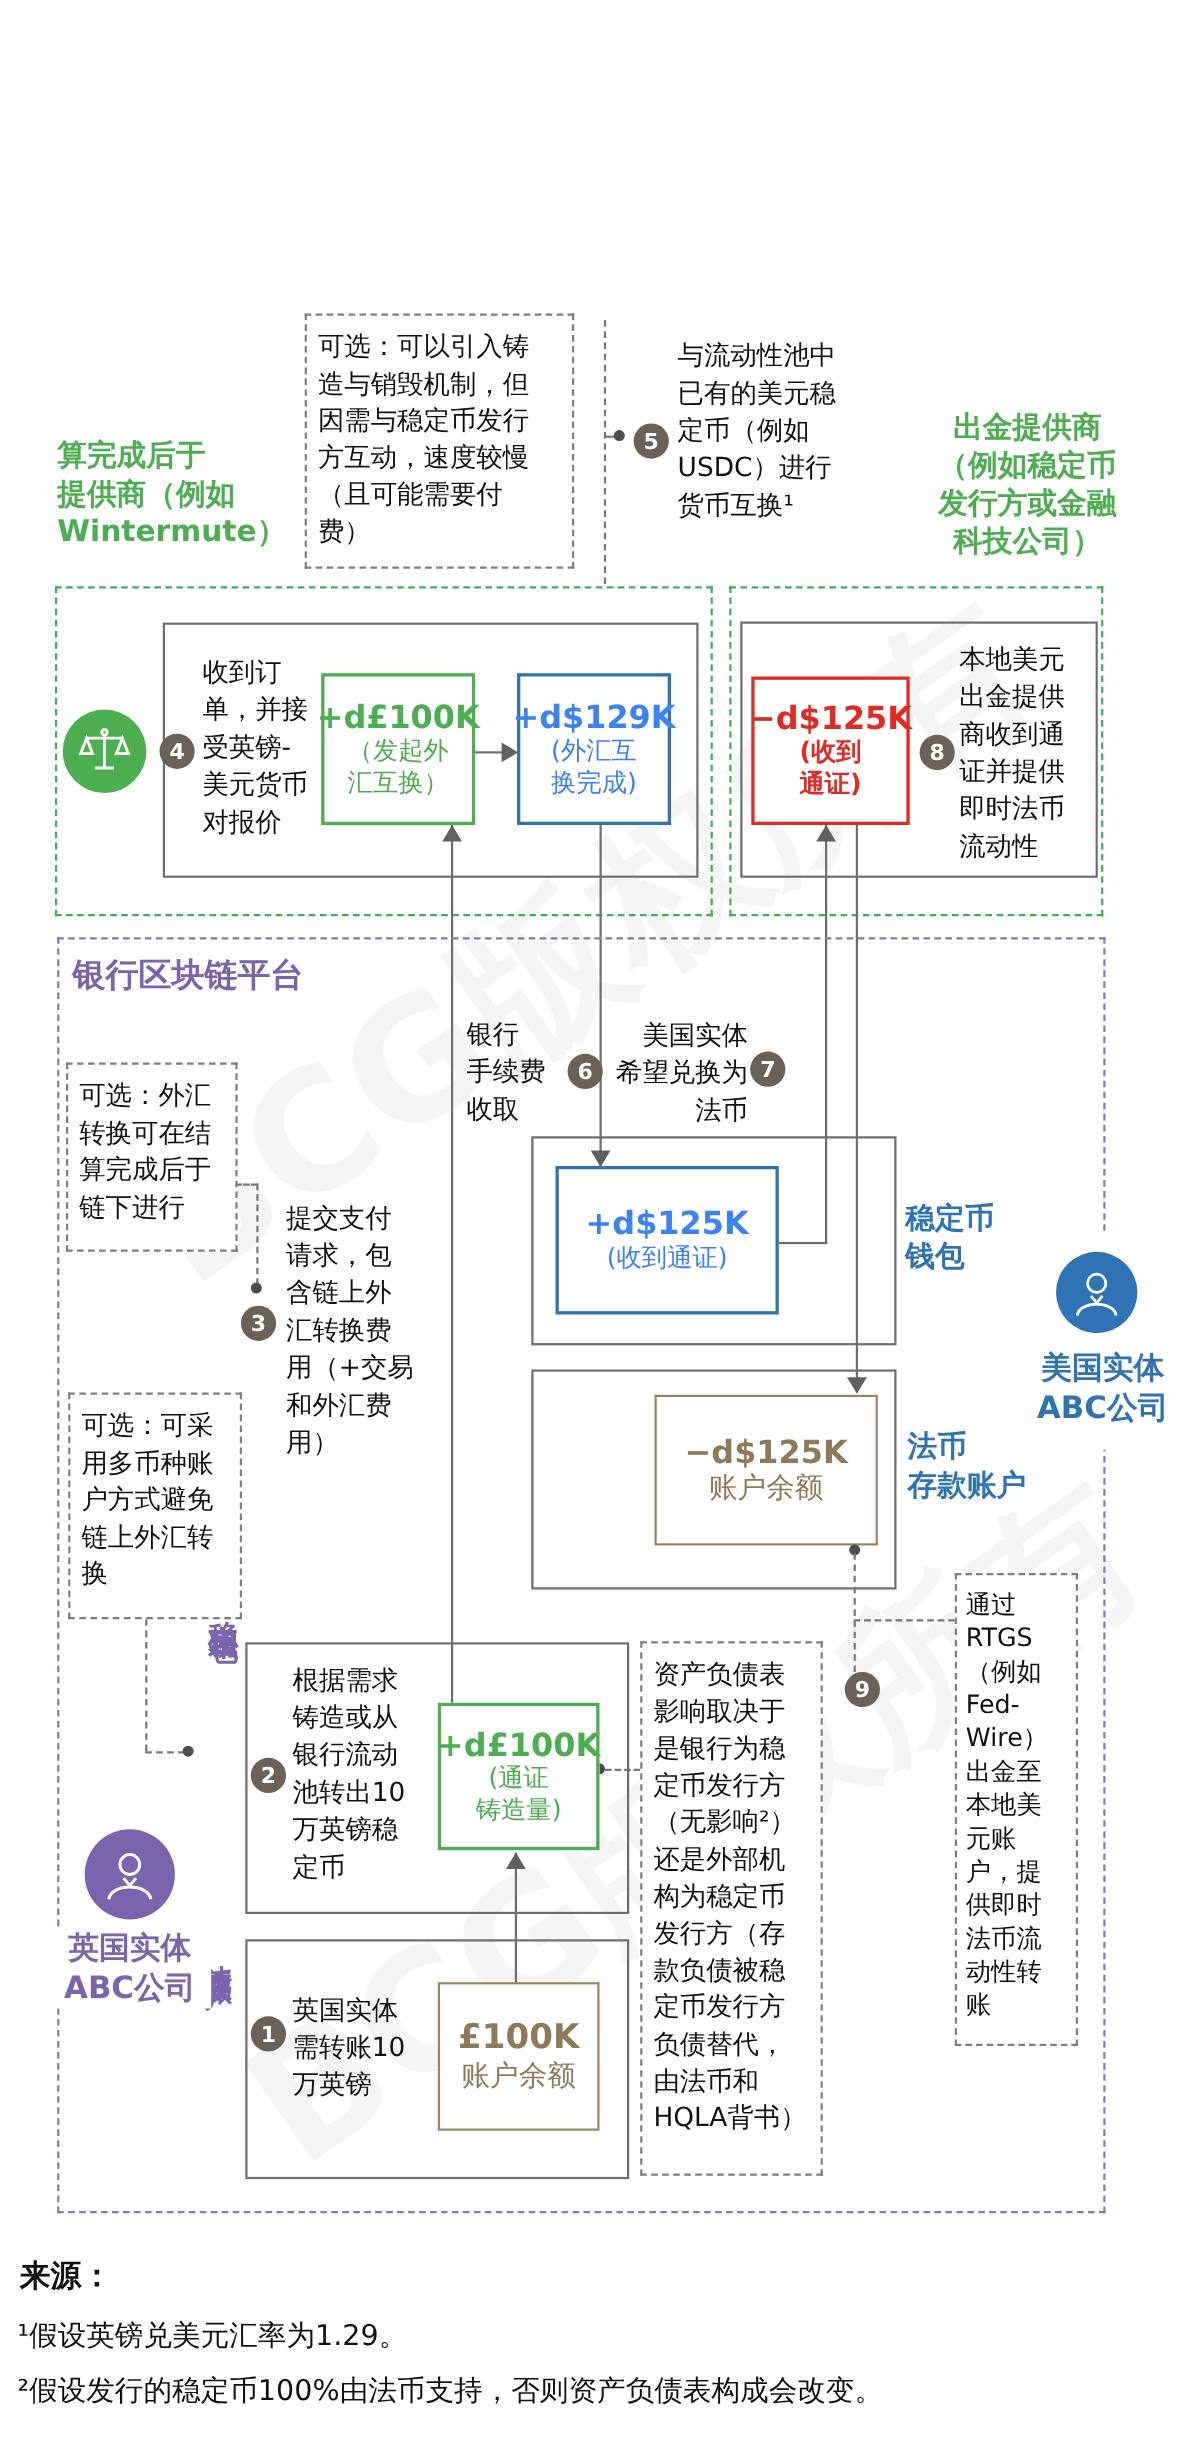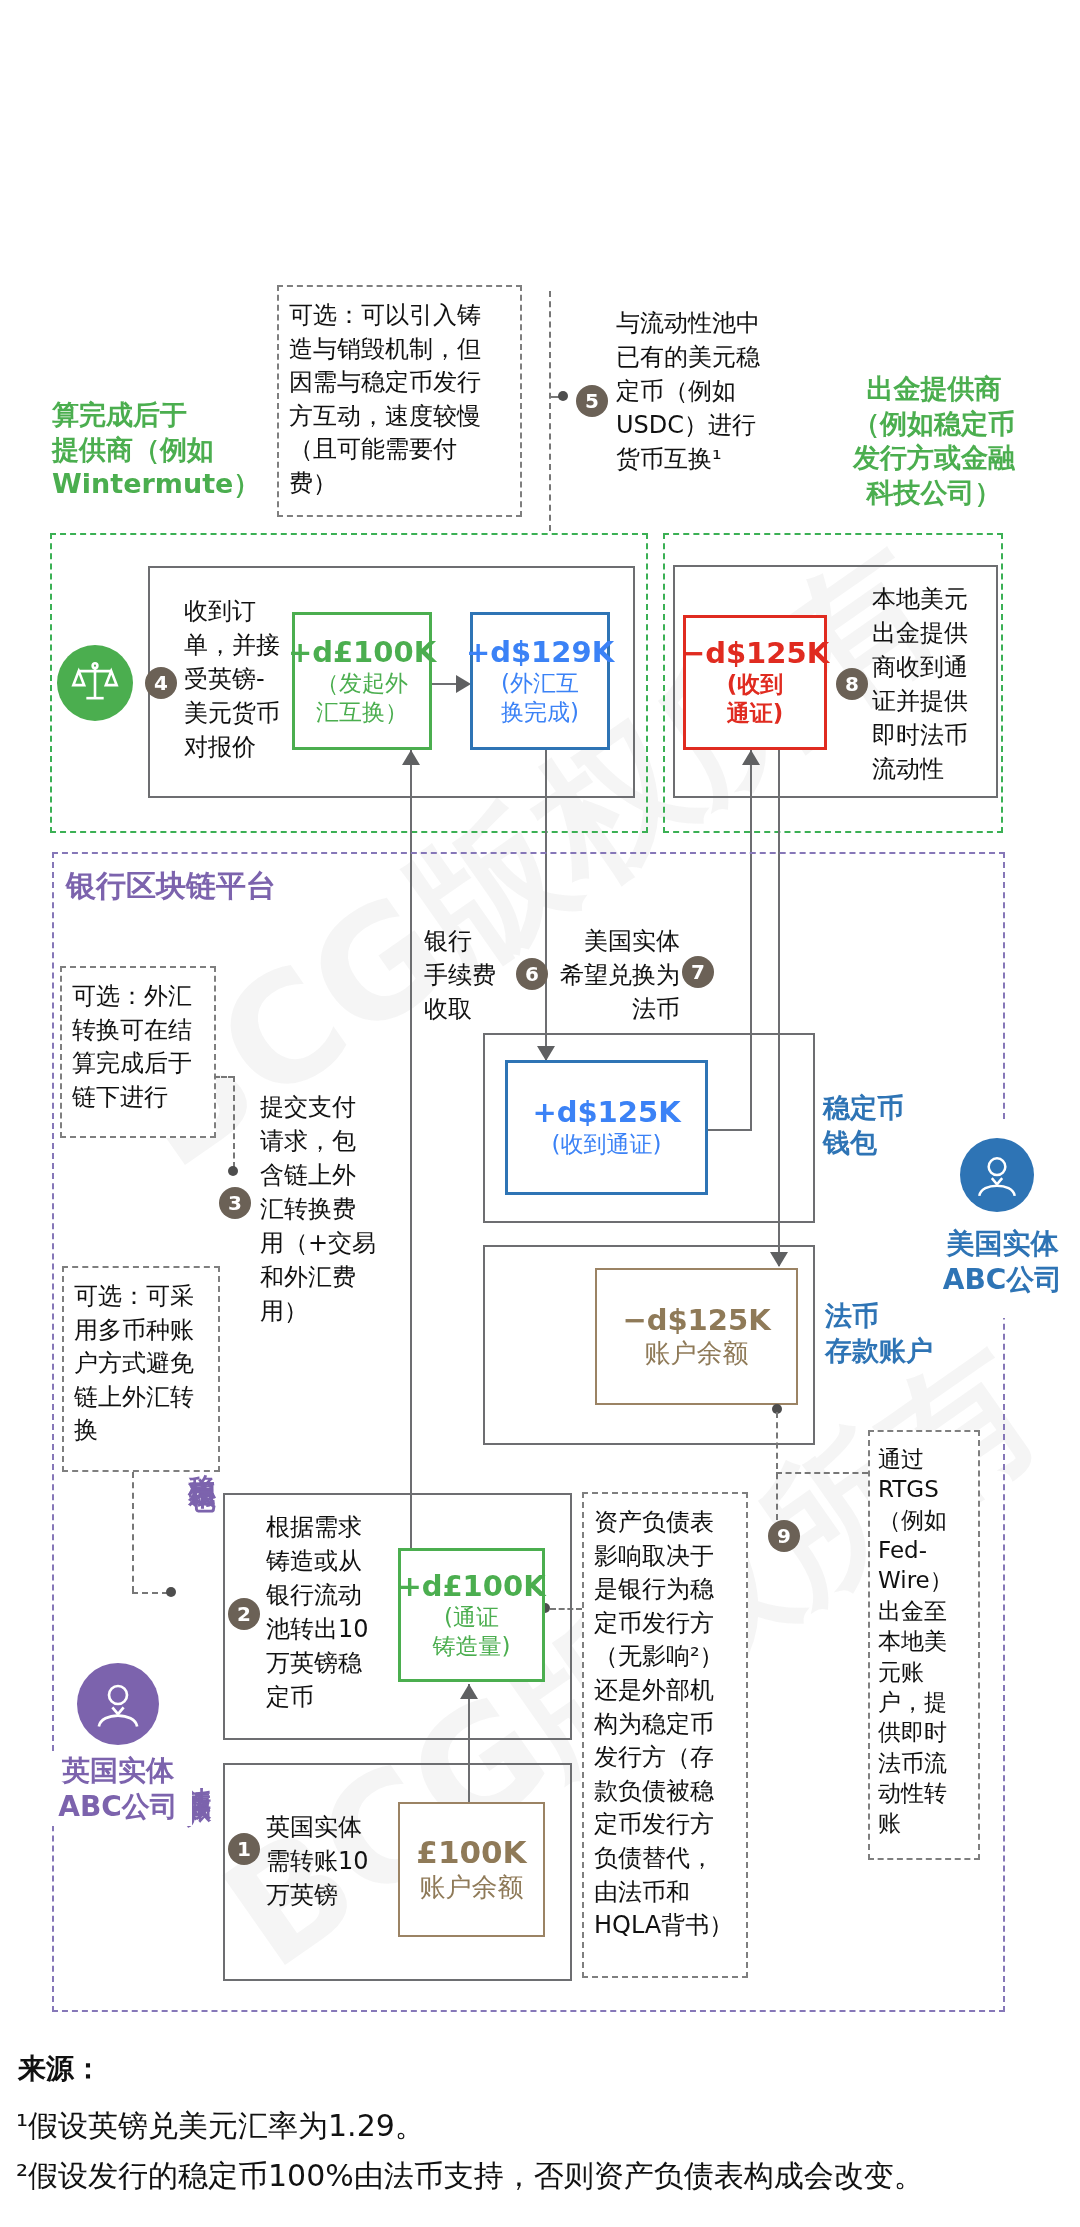--- a/index.html
+++ b/index.html
@@ -26,21 +26,21 @@
   .vline{width:2px;background:#6d6e71;} .hline{height:2px;background:#6d6e71;}
   .vdash{width:0;border-left:2px dashed #777;} .hdash{height:0;border-top:2px dashed #777;}
   .dot{width:10px;height:10px;border-radius:50%;background:#4d4d4d;}
   .arr-up{width:0;height:0;border-left:9px solid transparent;border-right:9px solid transparent;border-bottom:15px solid #5f6062;}
   .arr-down{width:0;height:0;border-left:9px solid transparent;border-right:9px solid transparent;border-top:15px solid #5f6062;}
   .arr-right{width:0;height:0;border-top:9px solid transparent;border-bottom:9px solid transparent;border-left:15px solid #5f6062;}
   .vertlabel{writing-mode:vertical-rl;text-orientation:upright;font-size:27px;font-weight:bold;color:#7c63ad;letter-spacing:3px;}
   .icircle{border-radius:50%;display:flex;align-items:center;justify-content:center;}
   .watermark{font-size:150px;font-weight:bold;color:rgba(60,60,60,0.05);white-space:nowrap;transform:rotate(-35deg);pointer-events:none;}
   .footer1{font-size:28px;font-weight:bold;color:#111;}
-  .footer2{font-size:30px;color:#111;}
+  .footer2{font-size:26px;color:#111;}
   .rtgs{font-size:23px;line-height:1.32;}
 </style>
 </head>
 <body>
 
 <div class="canvas">
 
   <div class="abs watermark" style="left:60px;top:760px;">BCG版权所有</div>
   <div class="abs watermark" style="left:160px;top:1560px;">BCG版权所有</div>
 

